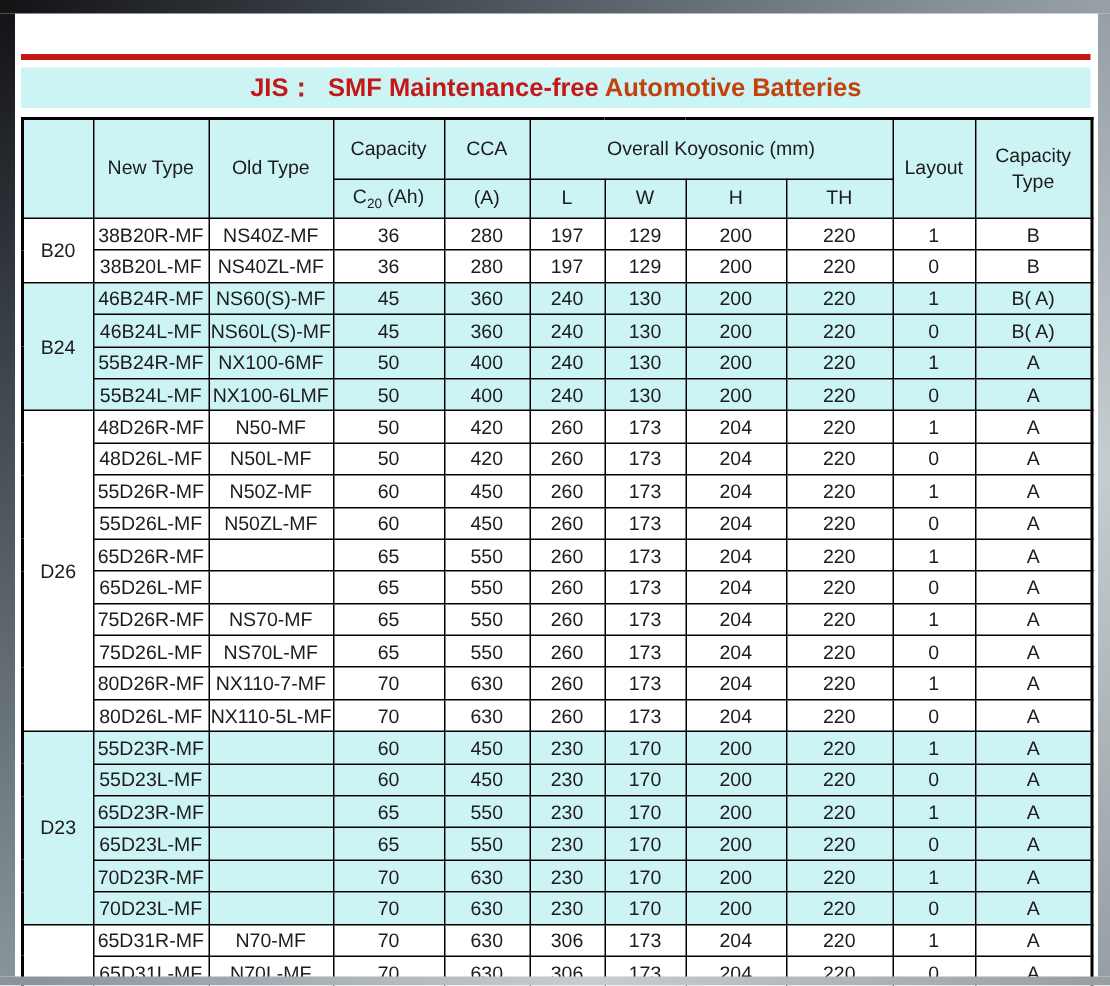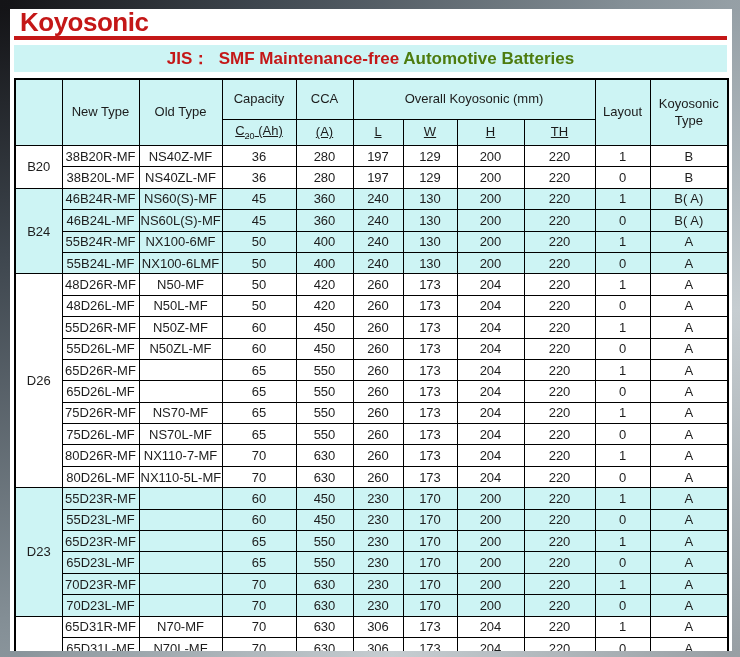--- a/index.html
+++ b/index.html
@@ -36,21 +36,21 @@
   .banner {
     position: absolute; left: 14px; top: 45px;
     width: 713px; height: 27px;
     background: #cdf4f4;
     text-align: center;
     line-height: 27px;
     font-size: 17px; font-weight: bold;
     white-space: pre;
   }
   .banner .hl { color: #c41717; }
-  .banner .rest { color: #4d7c0f; }
+  .banner .rest { color: #c2410c; }
   .tablewrap {
     position: absolute; left: 14px; top: 78px;
     width: 713px;
   }
   table {
     border-collapse: collapse;
     table-layout: fixed;
     width: 713px;
     border: 2px solid #000;
   }
@@ -64,33 +64,32 @@
     overflow: hidden;
     white-space: nowrap;
   }
   thead th {
     background: #cdf4f4;
     font-weight: normal;
     white-space: normal;
     line-height: 1.25;
   }
   thead tr.h1 th { height: 39px; }
-  thead tr.h2 th { height: 25px; text-decoration: underline; }
+  thead tr.h2 th { height: 25px; }
   tbody td { height: 20.4px; }
   tbody tr.cyan td { background: #cdf4f4; }
   tbody tr.white td { background: #ffffff; }
   td.group-cell { background: inherit; }
   sub { font-size: 9px; }
 </style>
 </head>
 <body>
 
 <div class="page">
 
-  <div class="logo">Koyosonic</div>
   <div class="logo-rule"></div>
 
   <div class="banner"><span class="hl">JIS：  SMF Maintenance-free</span><span class="rest"> Automotive Batteries</span></div>
 
   <div class="tablewrap">
     <table>
       <colgroup>
         <col style="width:47px">
           <col style="width:77px">
           <col style="width:83px">
@@ -105,21 +104,21 @@
       </colgroup>
       <thead>
         <tr class="h1">
           <th rowspan="2"></th>
           <th rowspan="2">New Type</th>
           <th rowspan="2">Old Type</th>
           <th>Capacity</th>
           <th>CCA</th>
           <th colspan="4">Overall Koyosonic (mm)</th>
           <th rowspan="2">Layout</th>
-          <th rowspan="2">Koyosonic Type</th>
+          <th rowspan="2">Capacity Type</th>
         </tr>
         <tr class="h2">
           <th><span>C</span><sub>20</sub><span> (Ah)</span></th>
           <th>(A)</th>
           <th>L</th>
           <th>W</th>
           <th>H</th>
           <th>TH</th>
         </tr>
       </thead>

